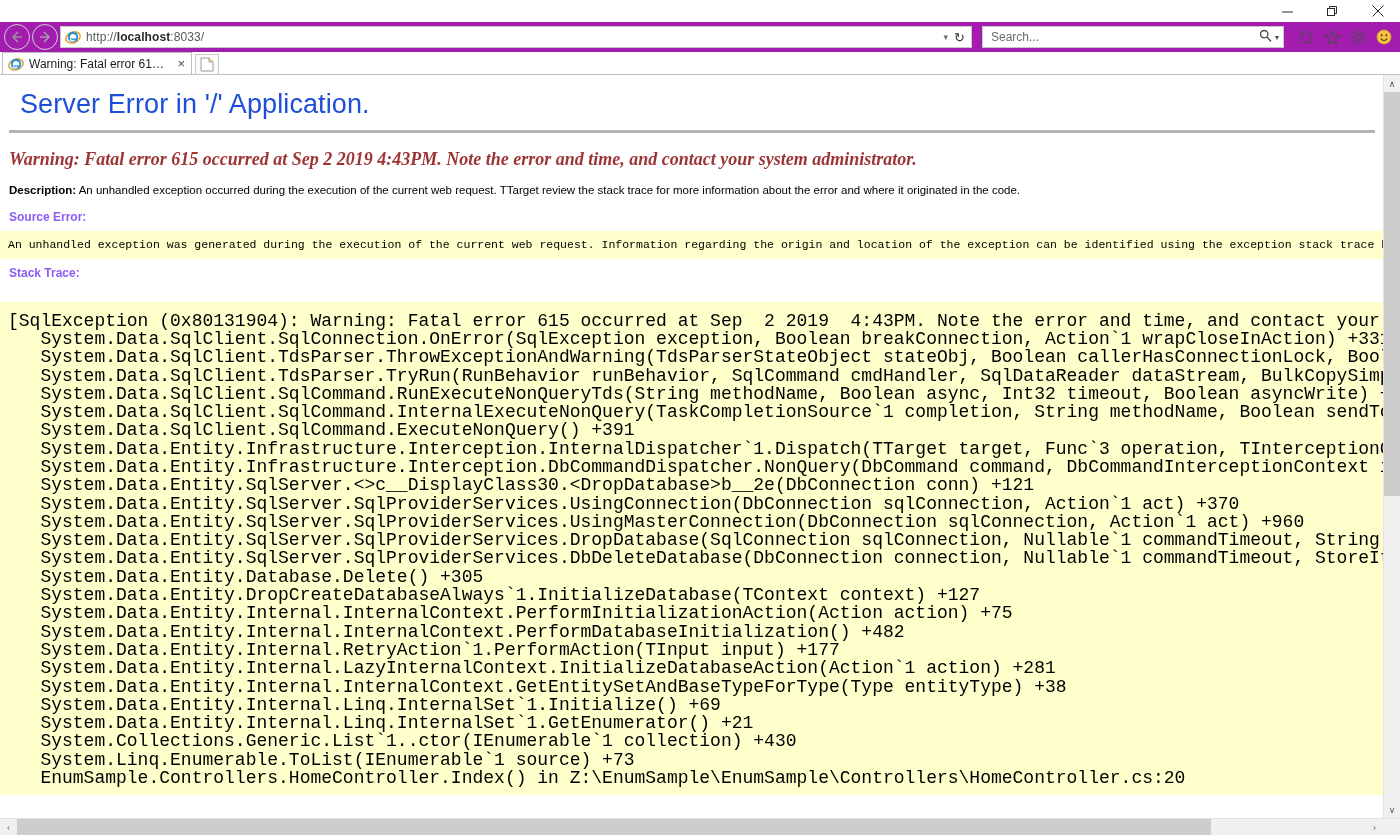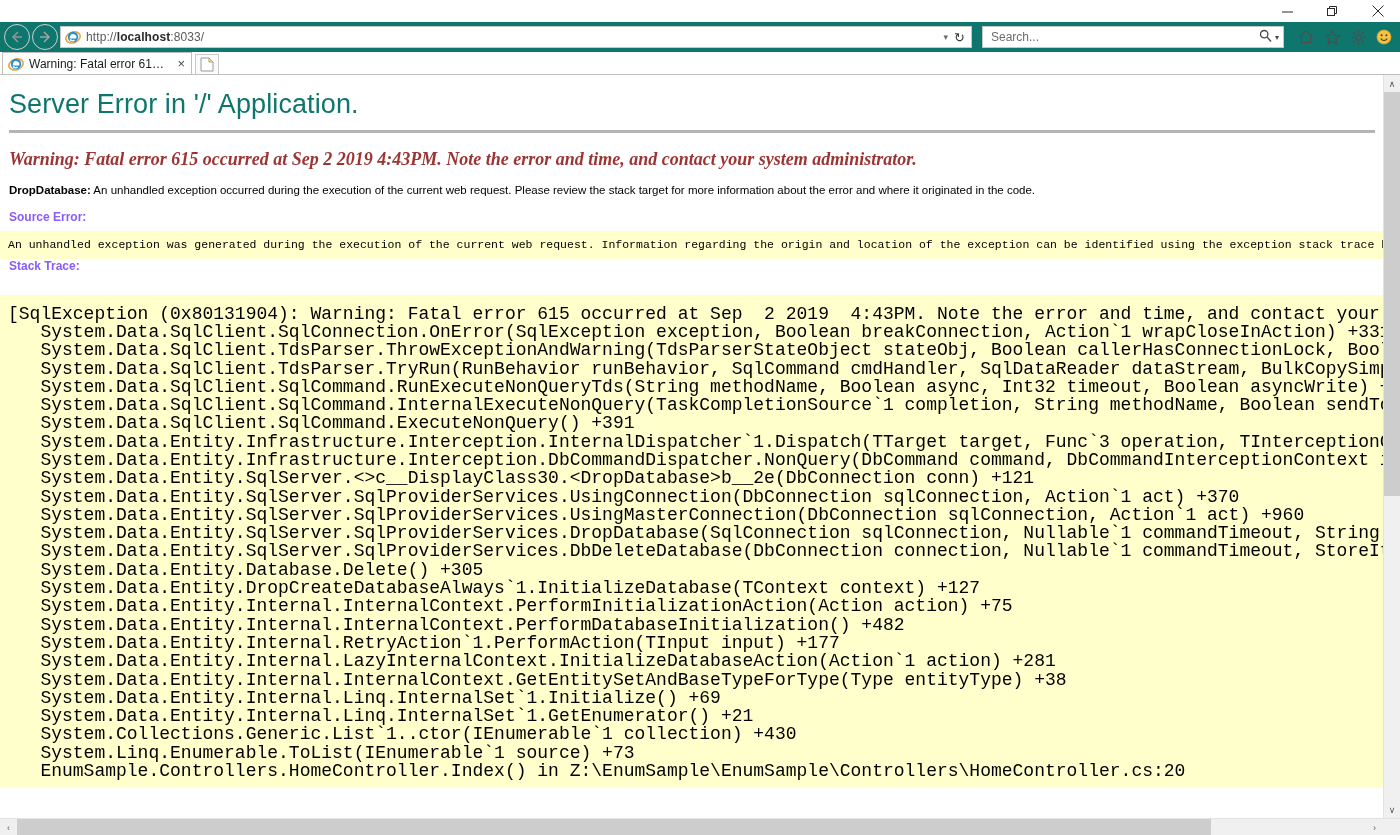--- a/index.html
+++ b/index.html
@@ -22,21 +22,21 @@
   .winbtn {
     width: 45px; display: flex; align-items: center; justify-content: center;
     color: #2b2b2b; cursor: default;
   }
   .winbtn svg { display:block; }
 
   .navbar {
     height: 30px; flex: 0 0 30px;
     display: flex; align-items: center;
     padding: 0 6px 0 4px;
-    background: #0f766e;
+    background: #a21caf;
     gap: 2px;
   }
   .navcircle {
     width: 26px; height: 26px; border-radius: 50%;
     border: 1px solid #cfcfcf;
     display:flex; align-items:center; justify-content:center;
     color:#a8a8a8;
     flex: 0 0 26px;
   }
   .navcircle.back { color:#9a9a9a; }
@@ -108,22 +108,22 @@
   .pagearea { flex: 1 1 auto; position: relative; overflow: hidden; background:#ffffff; min-width:0; }
   .pagedoc {
     padding: 0 0 0 0;
     font-family: "Liberation Serif", serif;
     color: #000;
   }
 
   h1.errtitle {
     font-family: "Liberation Sans", sans-serif;
     font-size: 27px; font-weight: 400;
-    color: #0f766e;
-    margin: 14px 0 0 9px;
+    color: #1d4ed8;
+    margin: 14px 0 0 20px;
     letter-spacing: 0.1px;
   }
   hr.rule {
     border: none; border-top: 3px solid #b5b5b5;
     margin: 10px 8px 0 9px; height:0;
   }
   h2.warnline {
     font-family: "Liberation Serif", serif;
     font-size: 18px; font-weight: 700; font-style: italic;
     color: #9d3434;
@@ -301,28 +301,28 @@
   </div>
 
   <div class="viewport">
     <div class="pagearea">
       <div class="pagedoc">
         <h1 class="errtitle">Server Error in '/' Application.</h1>
         <hr class="rule">
         <h2 class="warnline">Warning: Fatal error 615 occurred at Sep  2 2019  4:43PM. Note the error and time, and contact your system administrator.</h2>
 
         <p class="meta">
-          <b>DropDatabase:</b><span> An unhandled exception occurred during the execution of the current web request. Please review the stack target for more information about the error and where it originated in the code.</span>
+          <b>Description:</b><span> An unhandled exception occurred during the execution of the current web request. TTarget review the stack trace for more information about the error and where it originated in the code.</span>
         </p>
 
 
         <h3 class="sect">Source Error:</h3>
         <div class="codebox">An unhandled exception was generated during the execution of the current web request. Information regarding the origin and location of the exception can be identified using the exception stack trace below.</div>
 
-        <h3 class="sect" style="margin-top:0;">Stack Trace:</h3>
+        <h3 class="sect" style="margin-top:7px;">Stack Trace:</h3>
         <div class="tracebox">[SqlException (0x80131904): Warning: Fatal error 615 occurred at Sep  2 2019  4:43PM. Note the error and time, and contact your system administrator.]
    System.Data.SqlClient.SqlConnection.OnError(SqlException exception, Boolean breakConnection, Action`1 wrapCloseInAction) +3318640
    System.Data.SqlClient.TdsParser.ThrowExceptionAndWarning(TdsParserStateObject stateObj, Boolean callerHasConnectionLock, Boolean asyncClose) +334
    System.Data.SqlClient.TdsParser.TryRun(RunBehavior runBehavior, SqlCommand cmdHandler, SqlDataReader dataStream, BulkCopySimpleResultSet bulkCopyHandler, TdsParserStateObject stateObj, Boolean&amp; dataReady) +2275
    System.Data.SqlClient.SqlCommand.RunExecuteNonQueryTds(String methodName, Boolean async, Int32 timeout, Boolean asyncWrite) +1339
    System.Data.SqlClient.SqlCommand.InternalExecuteNonQuery(TaskCompletionSource`1 completion, String methodName, Boolean sendToPipe, Int32 timeout, Boolean&amp; usedCache, Boolean asyncWrite, Boolean inRetry) +1796
    System.Data.SqlClient.SqlCommand.ExecuteNonQuery() +391
    System.Data.Entity.Infrastructure.Interception.InternalDispatcher`1.Dispatch(TTarget target, Func`3 operation, TInterceptionContext interceptionContext, Action`3 executing, Action`3 executed) +511
    System.Data.Entity.Infrastructure.Interception.DbCommandDispatcher.NonQuery(DbCommand command, DbCommandInterceptionContext interceptionContext) +499
    System.Data.Entity.SqlServer.&lt;&gt;c__DisplayClass30.&lt;DropDatabase&gt;b__2e(DbConnection conn) +121

